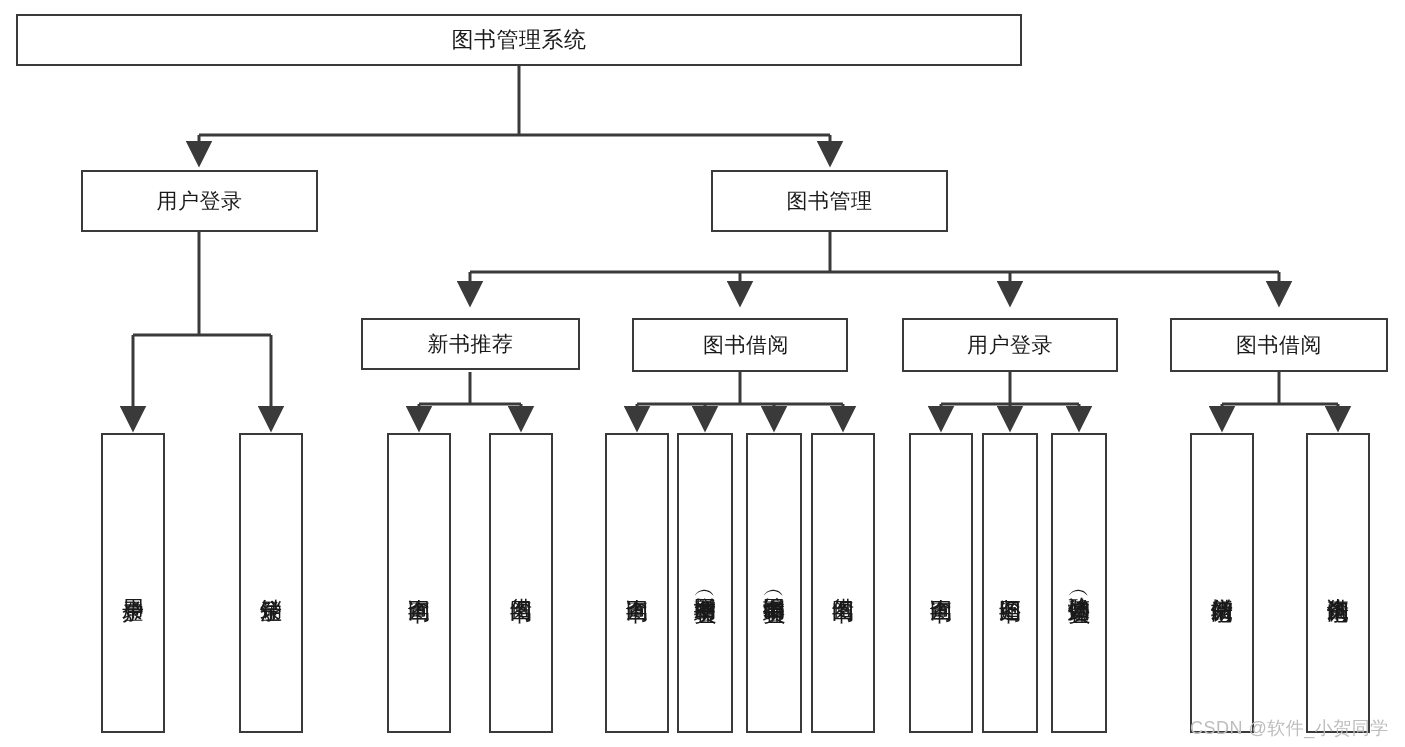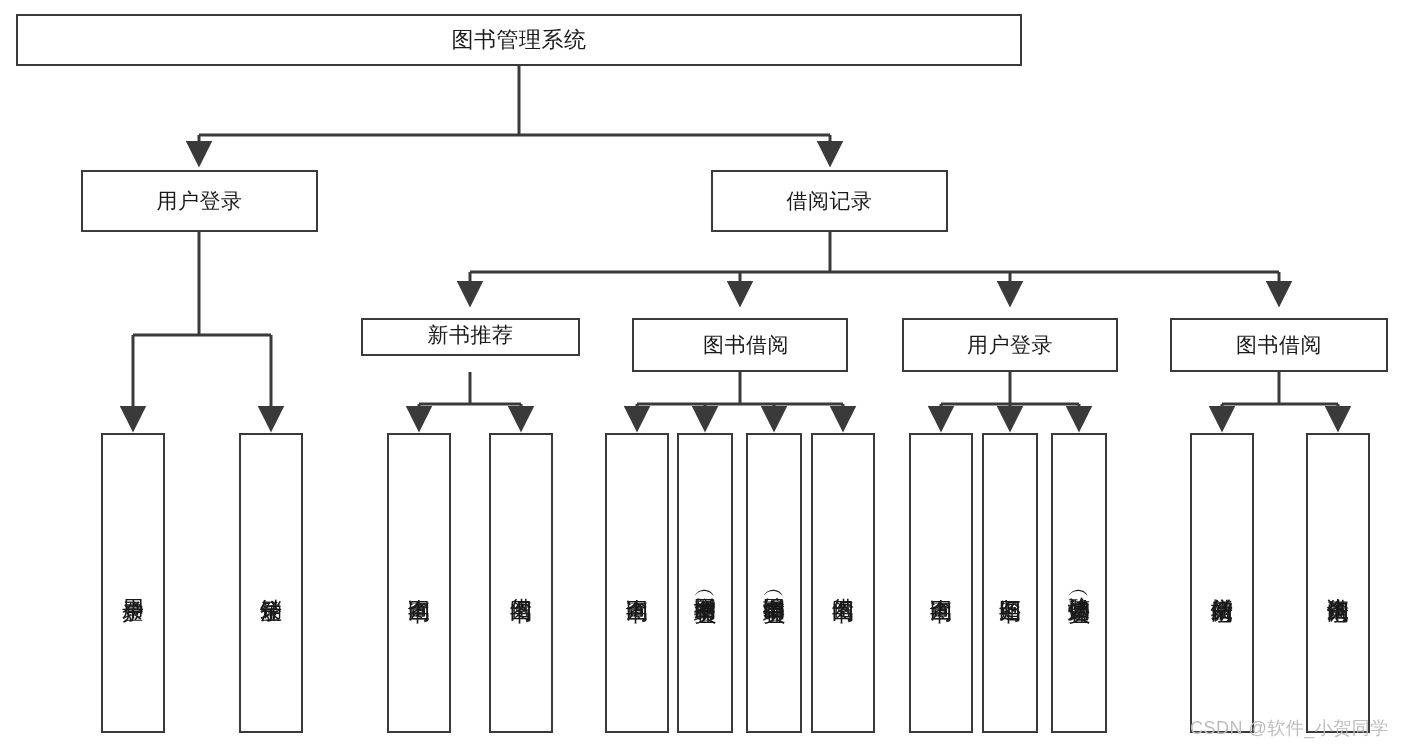--- a/index.html
+++ b/index.html
@@ -126,24 +126,24 @@
   </svg>
 
   <div class="node root h" style="left:16px; top:14px; width:1006px; height:52px;">
     <span class="label">图书管理系统</span>
   </div>
 
   <div class="node h" style="left:81px; top:170px; width:237px; height:62px;">
     <span class="label">用户登录</span>
   </div>
   <div class="node h" style="left:711px; top:170px; width:237px; height:62px;">
-    <span class="label">借阅记录</span>
-  </div>
-
-  <div class="node h" style="left:361px; top:318px; width:219px; height:38px;font-family:Liberation Mono, monospace;">
+    <span class="label">图书管理</span>
+  </div>
+
+  <div class="node h" style="left:361px; top:318px; width:219px; height:52px;">
     <span class="label">新书推荐</span>
   </div>
   <div class="node h" style="left:632px; top:318px; width:216px; height:54px;padding-left:12px;">
     <span class="label">图书借阅</span>
   </div>
   <div class="node h" style="left:902px; top:318px; width:216px; height:54px;">
     <span class="label">用户登录</span>
   </div>
   <div class="node h" style="left:1170px; top:318px; width:218px; height:54px;">
     <span class="label">图书借阅</span>

